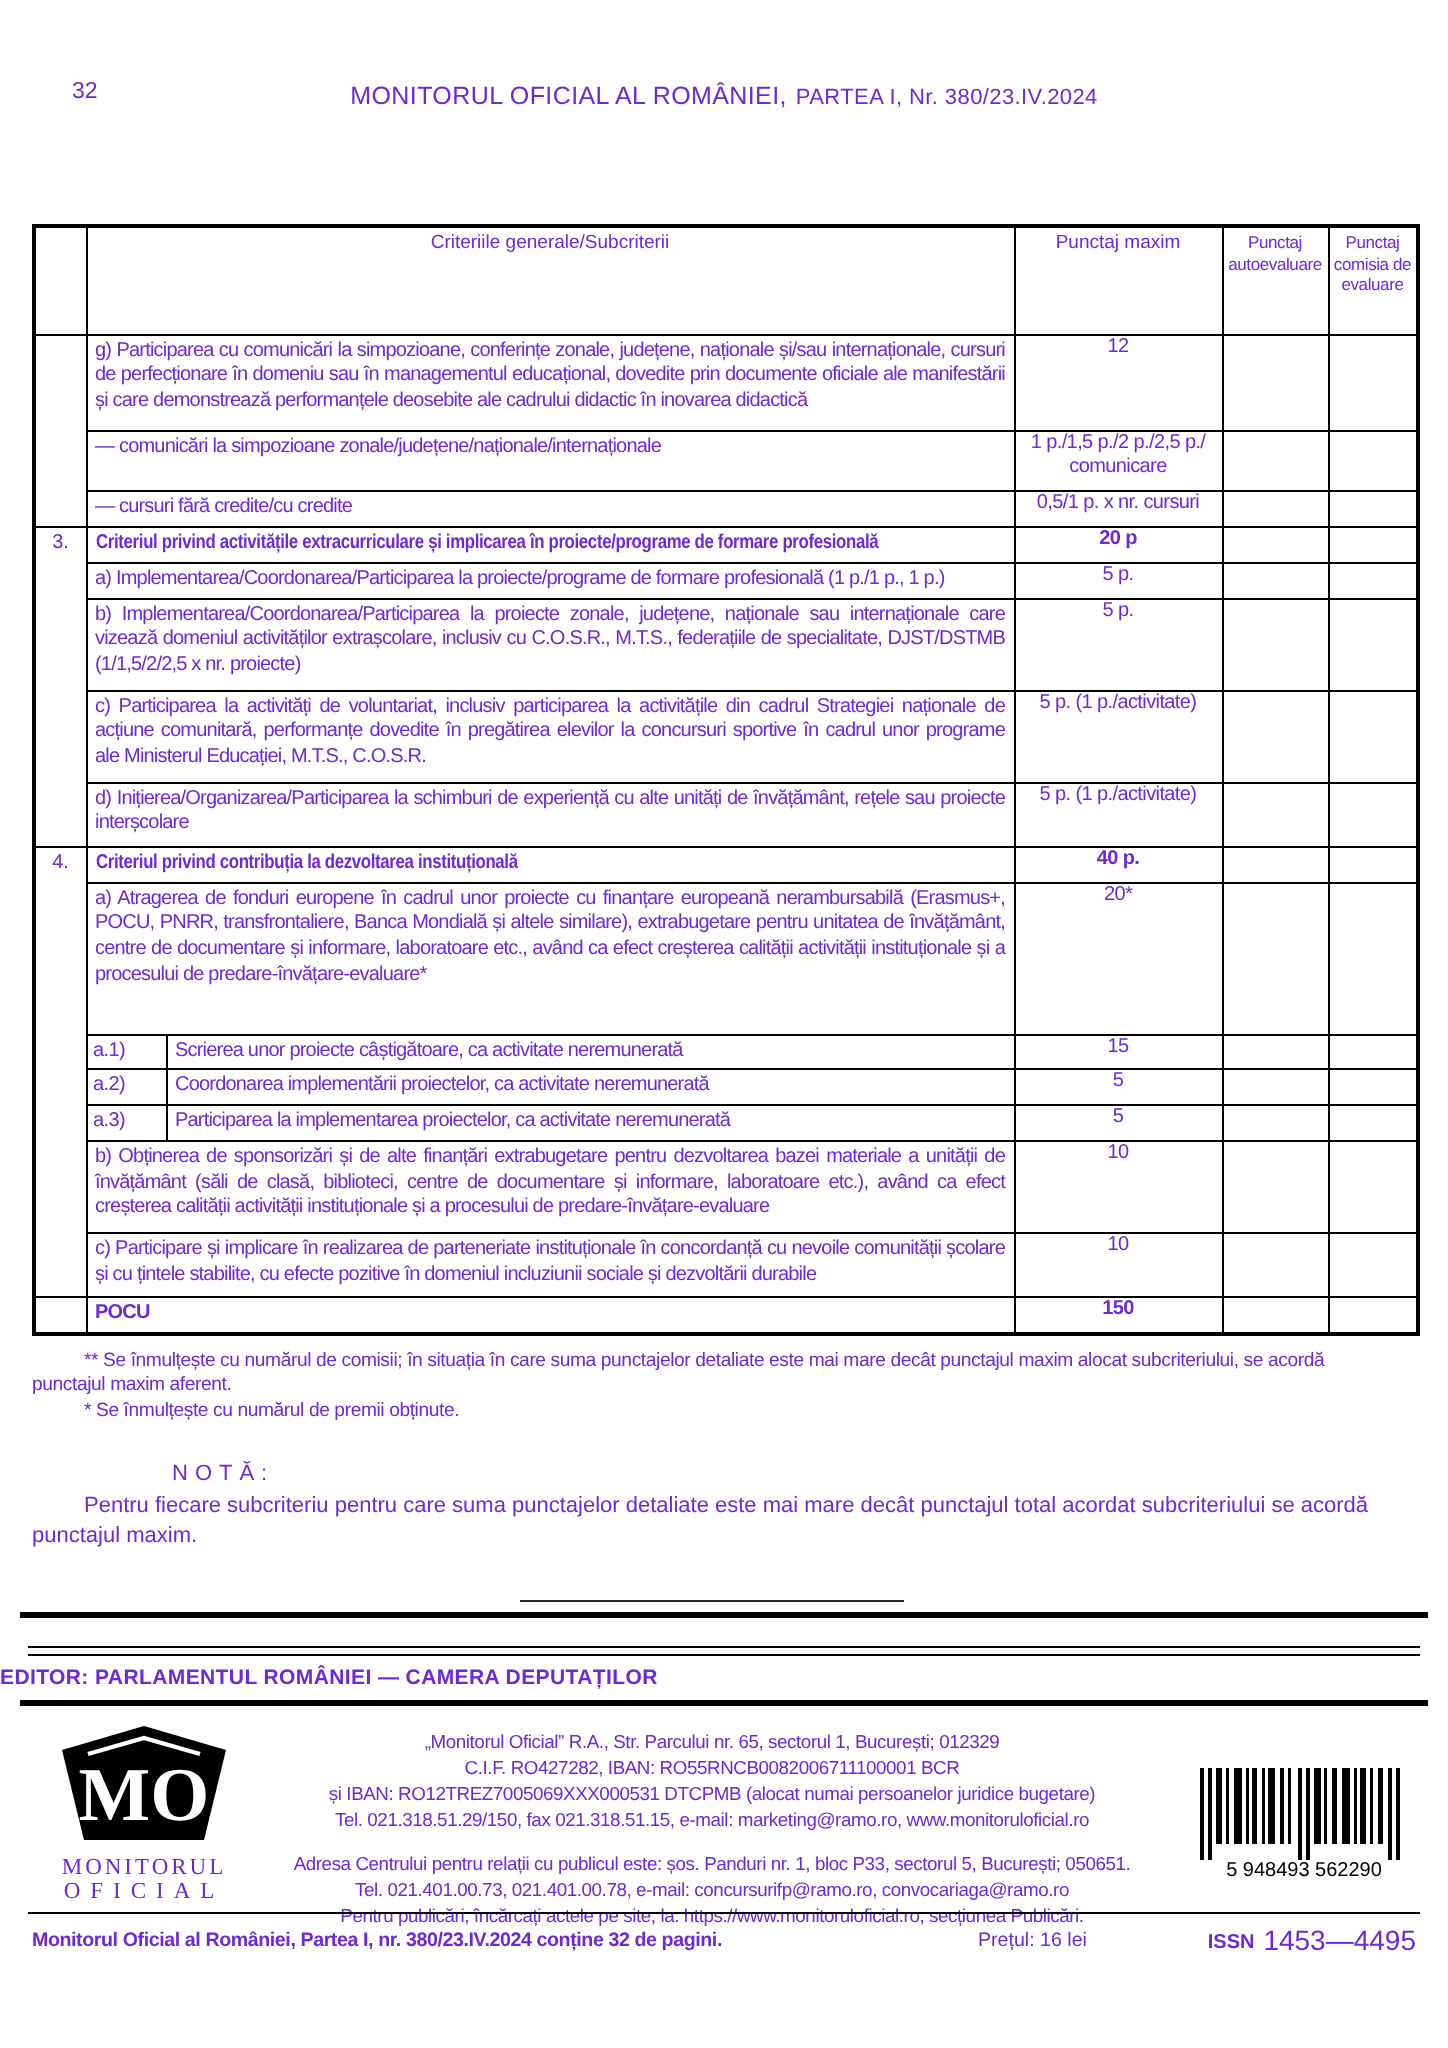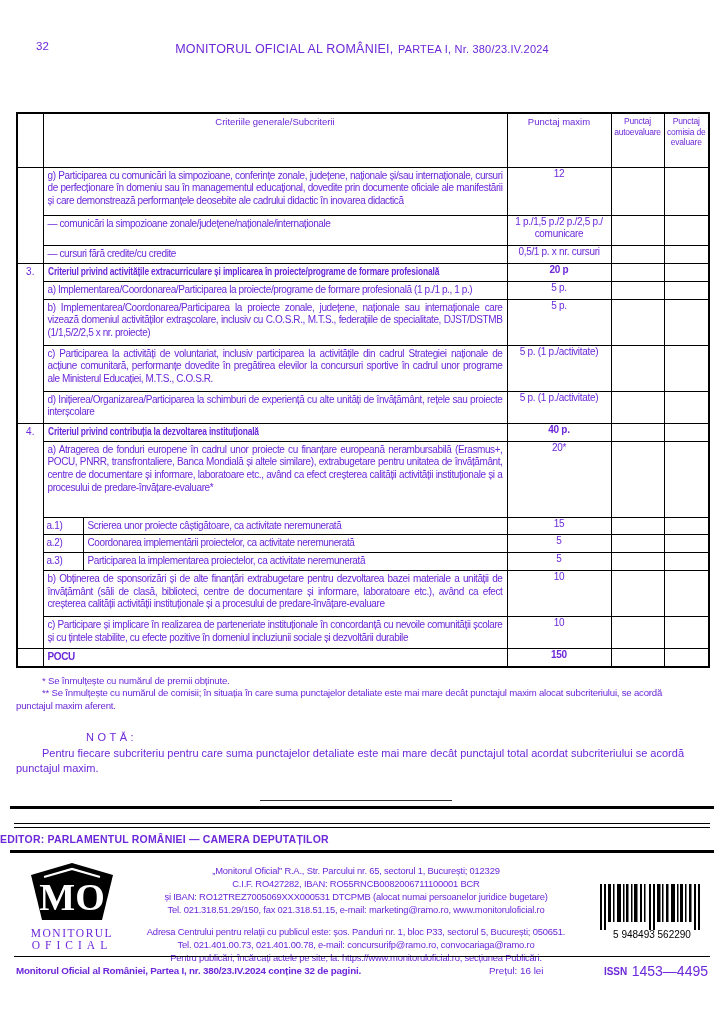--- a/index.html
+++ b/index.html
@@ -189,22 +189,22 @@
           <td class="num"></td>
           <td class="text" colspan="2">POCU</td>
           <td class="val">150</td>
           <td></td>
           <td></td>
         </tr>
       </tbody>
     </table>
 
     <div class="footnotes">
+      <p>** Se înmulțește cu numărul de comisii; în situația în care suma punctajelor detaliate este mai mare decât punctajul maxim alocat subcriteriului, se acordă punctajul maxim aferent.</p>
       <p>* Se înmulțește cu numărul de premii obținute.</p>
-      <p>** Se înmulțește cu numărul de comisii; în situația în care suma punctajelor detaliate este mai mare decât punctajul maxim alocat subcriteriului, se acordă punctajul maxim aferent.</p>
     </div>
 
     <div class="note">
       <p class="nh">NOTĂ:</p>
       <p>Pentru fiecare subcriteriu pentru care suma punctajelor detaliate este mai mare decât punctajul total acordat subcriteriului se acordă punctajul maxim.</p>
     </div>
 
     <hr class="mid-sep">
   </div>
 

